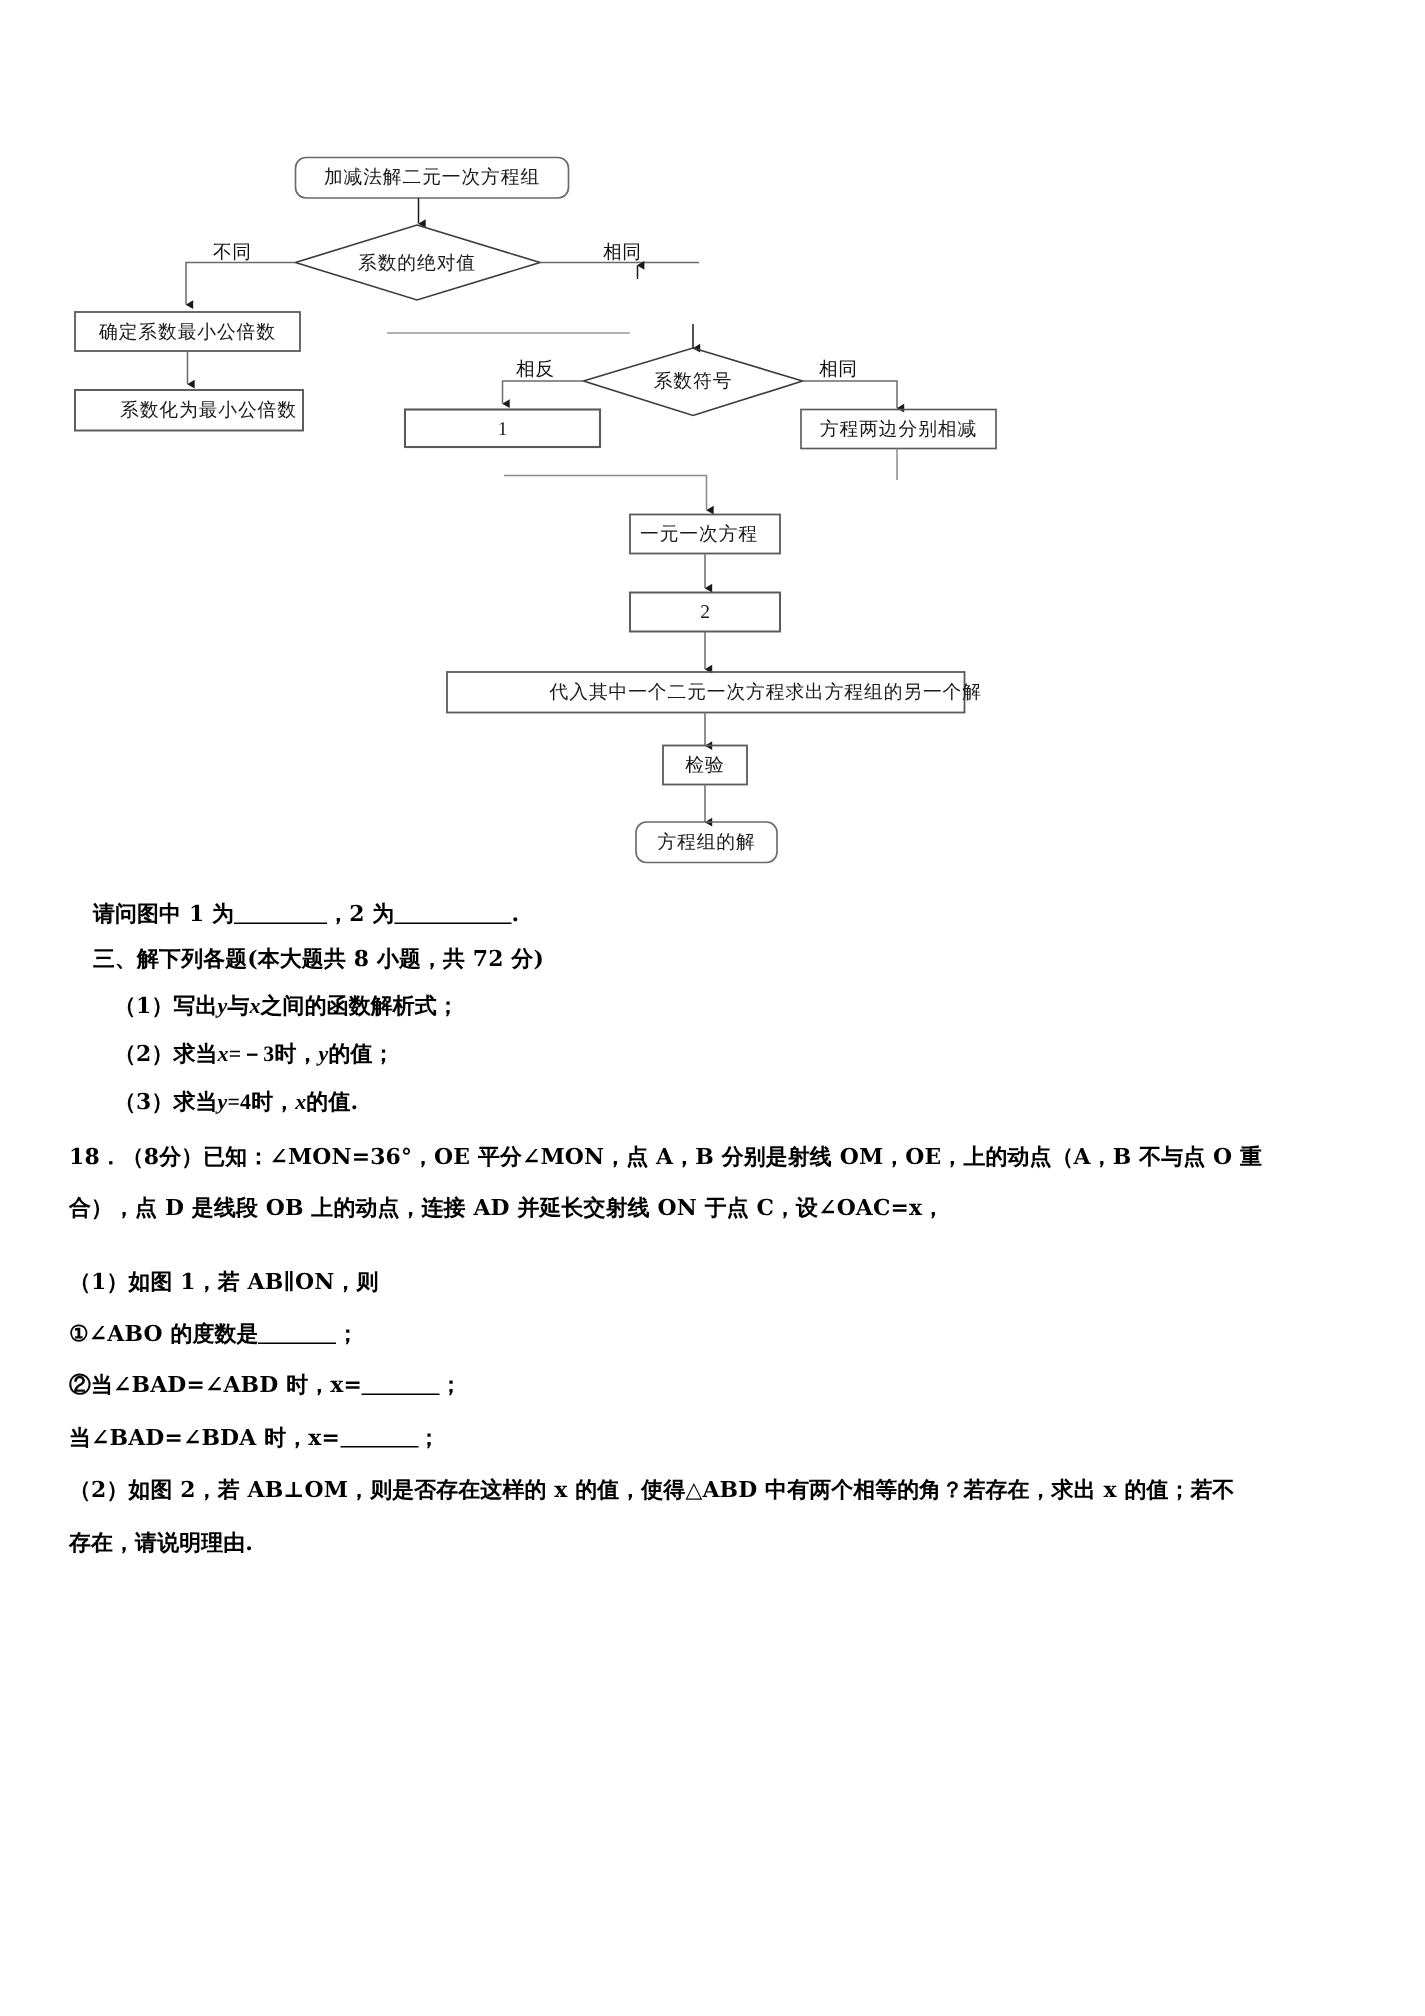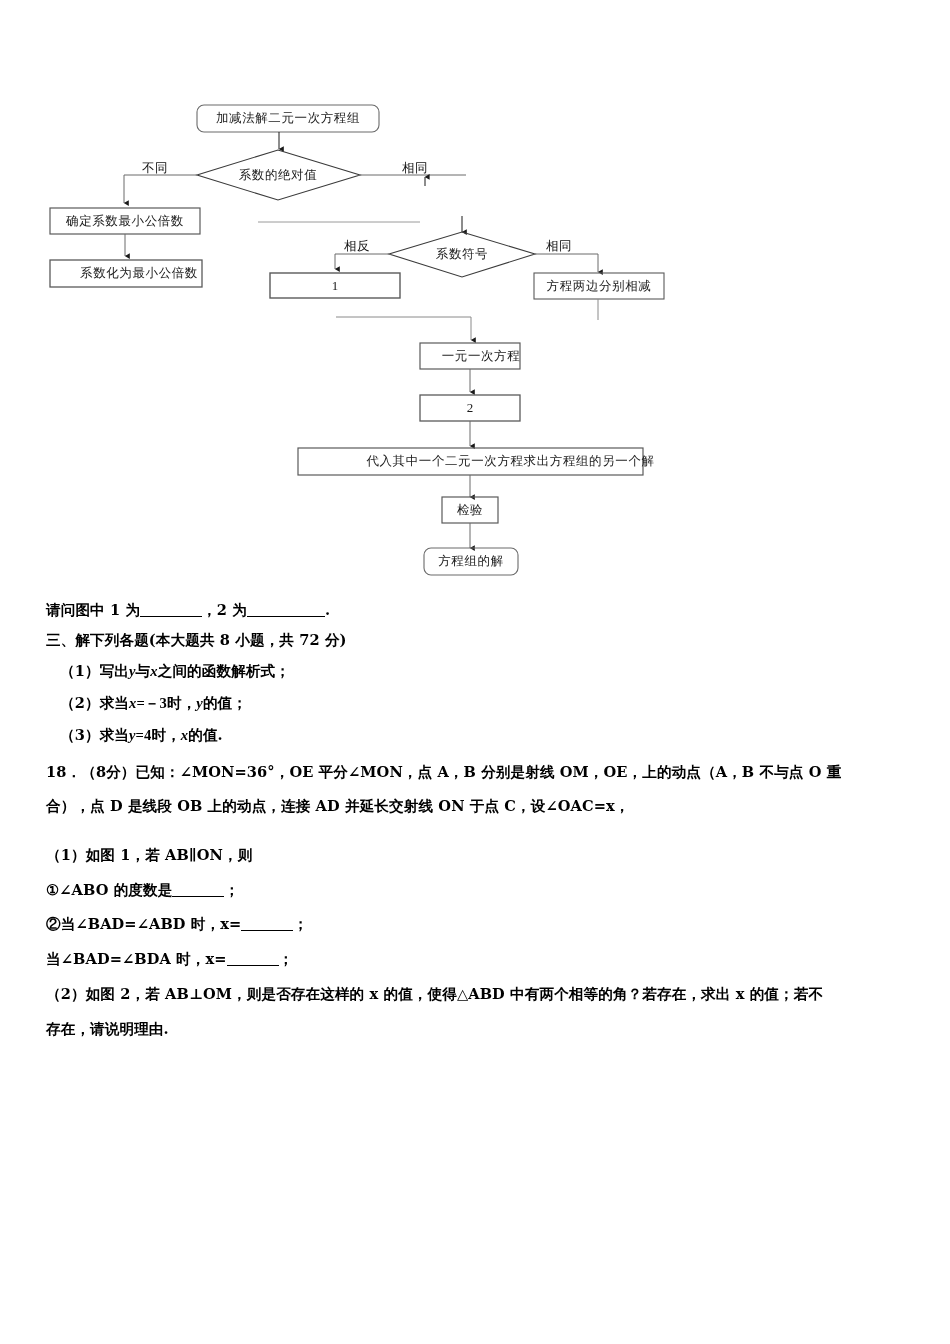--- a/index.html
+++ b/index.html
@@ -61,21 +61,21 @@
     left: 46px;
     top: 600px;
     width: 866px;
   }
   .para {
     font-family: "DejaVu Serif", "Liberation Serif", serif;
     font-size: 14.6px;
     font-weight: bold;
     color: #000;
     line-height: 1.42;
-    margin: 0 0 11px 0;
+    margin: 0 0 11px 16px;
     letter-spacing: 0.1px;
   }
   .para.tight { margin-bottom: 9px; }
   .indent { padding-left: 14px; }
   .ital {
     font-family: "Liberation Serif", serif;
     font-style: italic;
     font-weight: bold;
   }
   .rom {
@@ -162,21 +162,21 @@
   <div class="fc-node-text" style="left:50px; top:208px; width:150px; height:26px;">确定系数最小公倍数</div>
 
   <div class="fc-node-text" style="left:50px; top:260px; width:152px; height:27px;margin-left:13px;">系数化为最小公倍数</div>
 
   <div class="fc-node-text" style="left:422px; top:241px; width:80px; height:26px;">系数符号</div>
 
   <div class="fc-node-text fc-node-num" style="left:270px; top:273px; width:130px; height:25px;">1</div>
 
   <div class="fc-node-text" style="left:534px; top:273px; width:130px; height:26px;">方程两边分别相减</div>
 
-  <div class="fc-node-text" style="left:420px; top:343px; width:92px; height:26px;padding-left:15px;">一元一次方程</div>
+  <div class="fc-node-text" style="left:420px; top:343px; width:92px; height:26px;">一元一次方程</div>
 
   <div class="fc-node-text fc-node-num" style="left:420px; top:395px; width:100px; height:26px;">2</div>
 
   <div class="fc-node-text" style="left:298px; top:448px; width:345px; height:27px;padding-left:40px;">代入其中一个二元一次方程求出方程组的另一个解</div>
 
   <div class="fc-node-text" style="left:442px; top:497px; width:56px; height:26px;">检验</div>
 
   <div class="fc-node-text" style="left:424px; top:548px; width:94px; height:27px;">方程组的解</div>
 
   <div class="fc-label" style="left:142px; top:160px;">不同</div>

